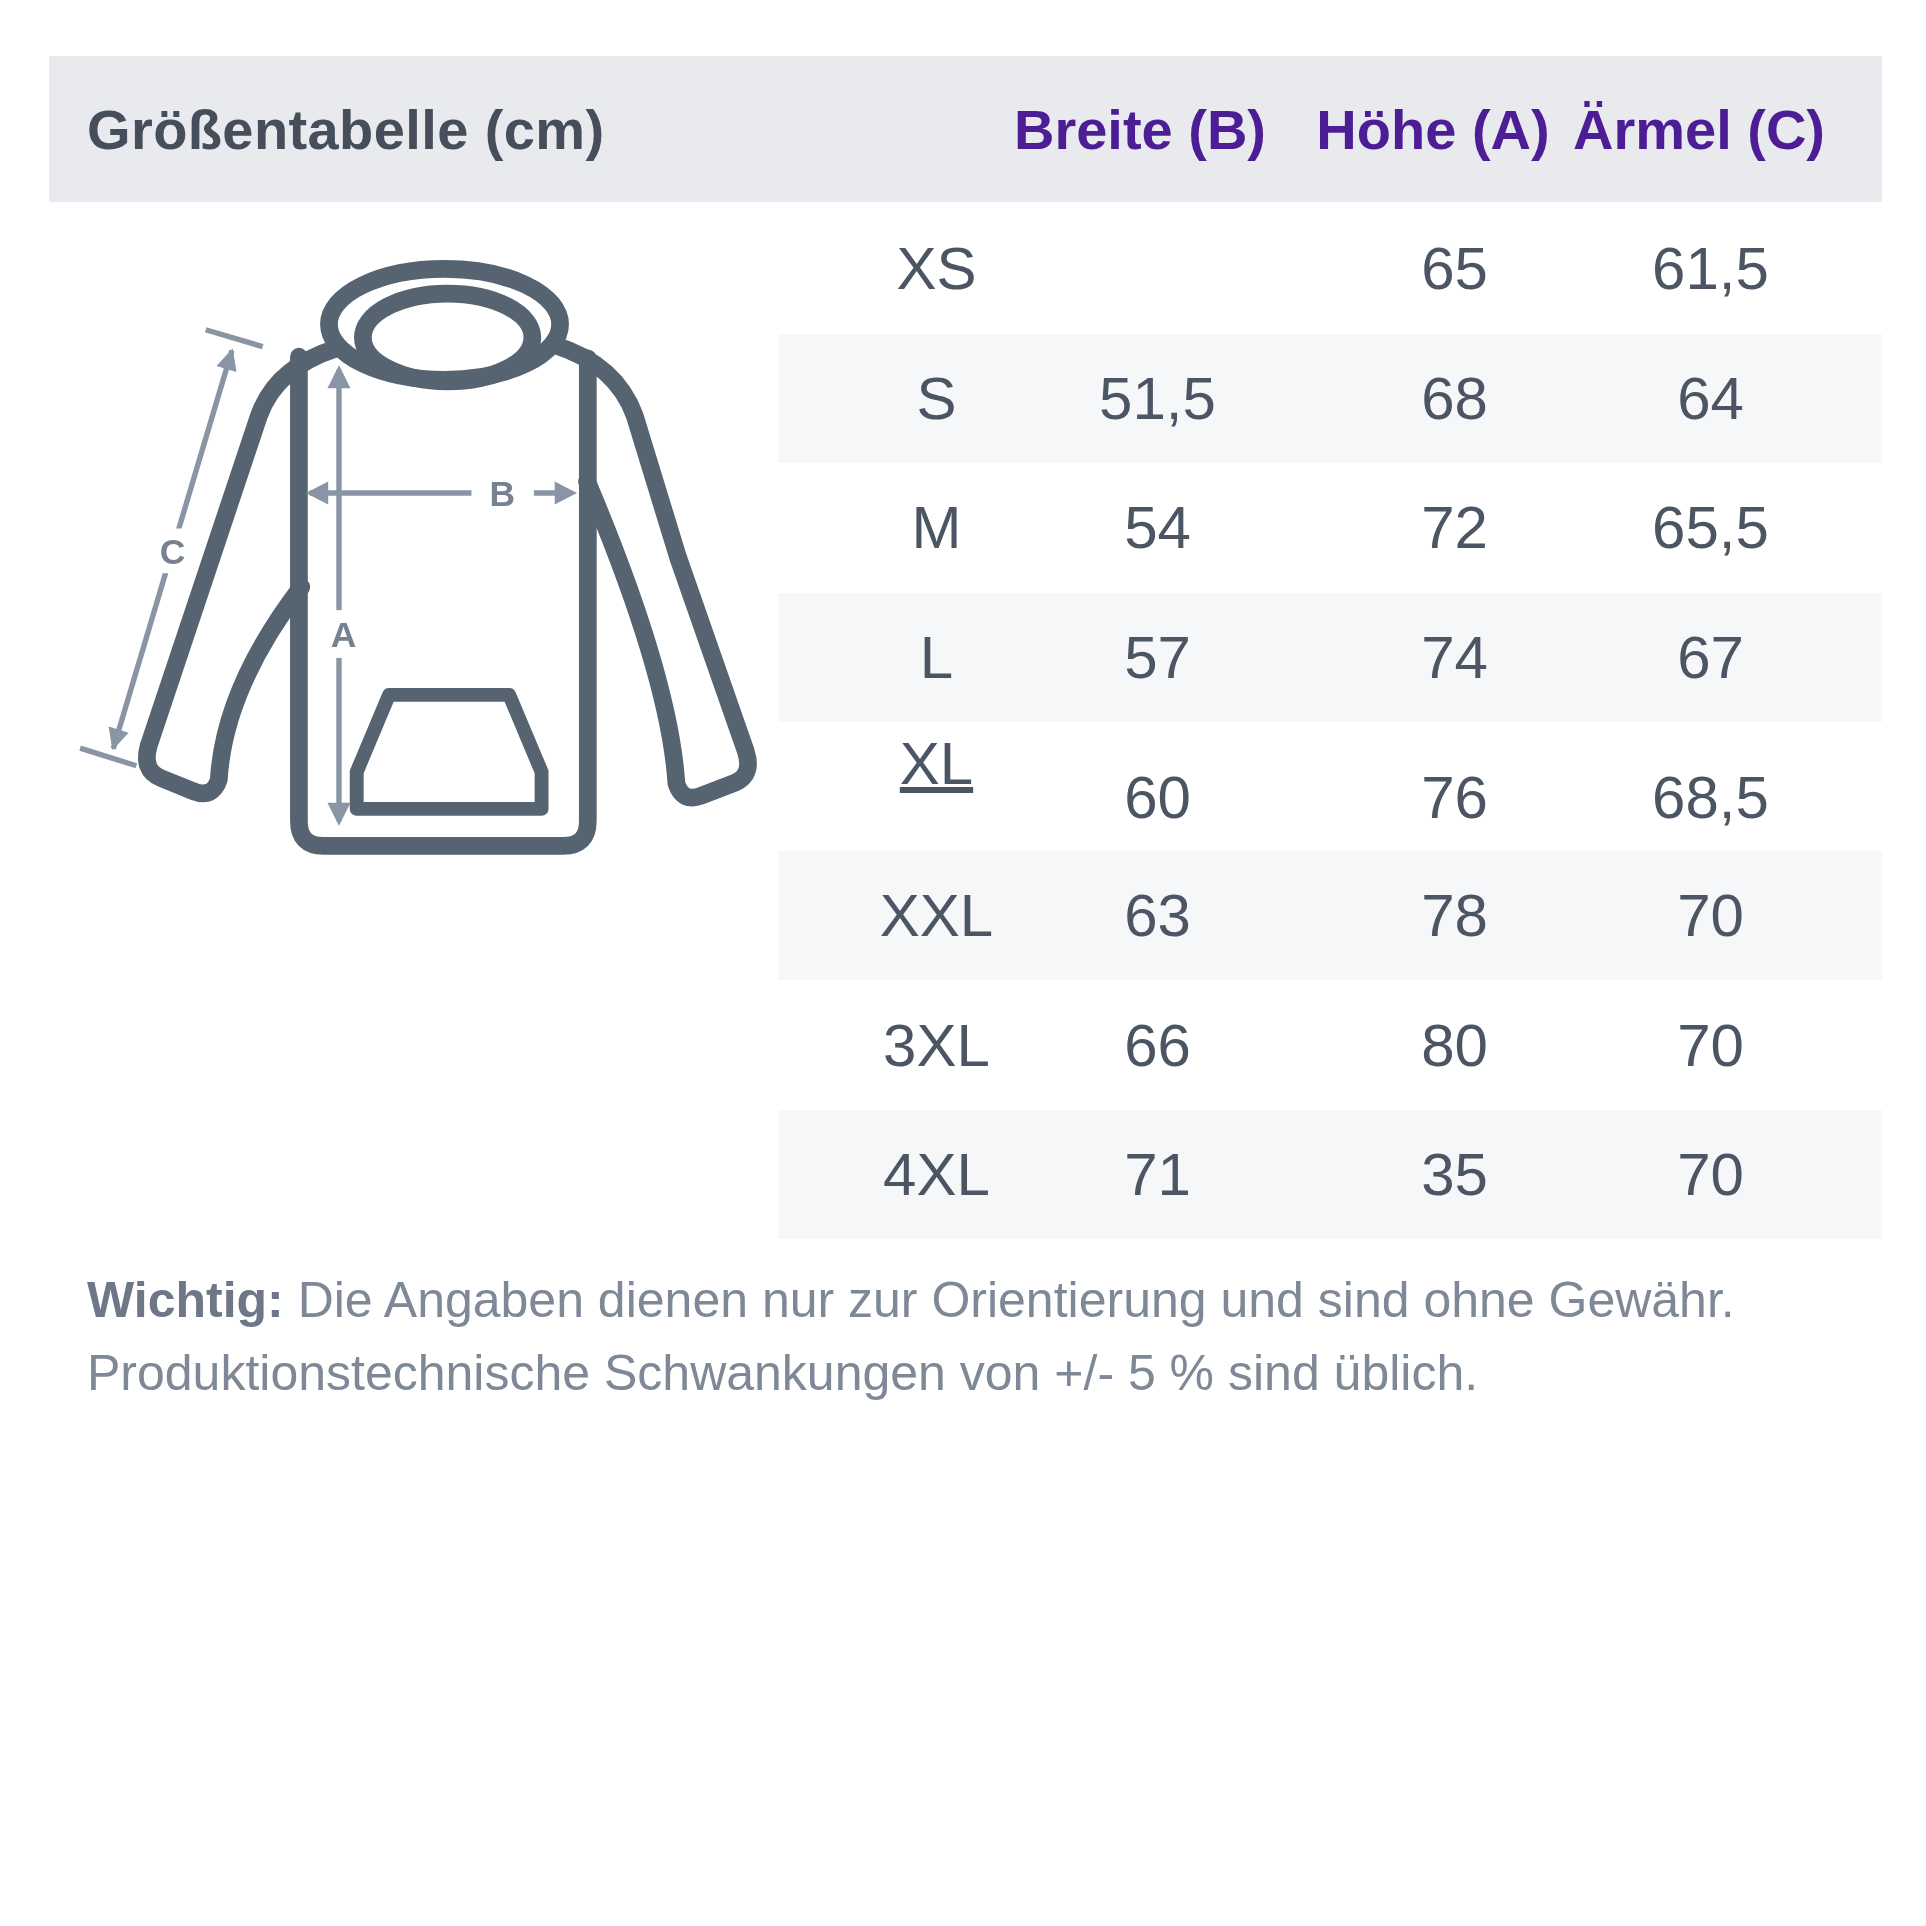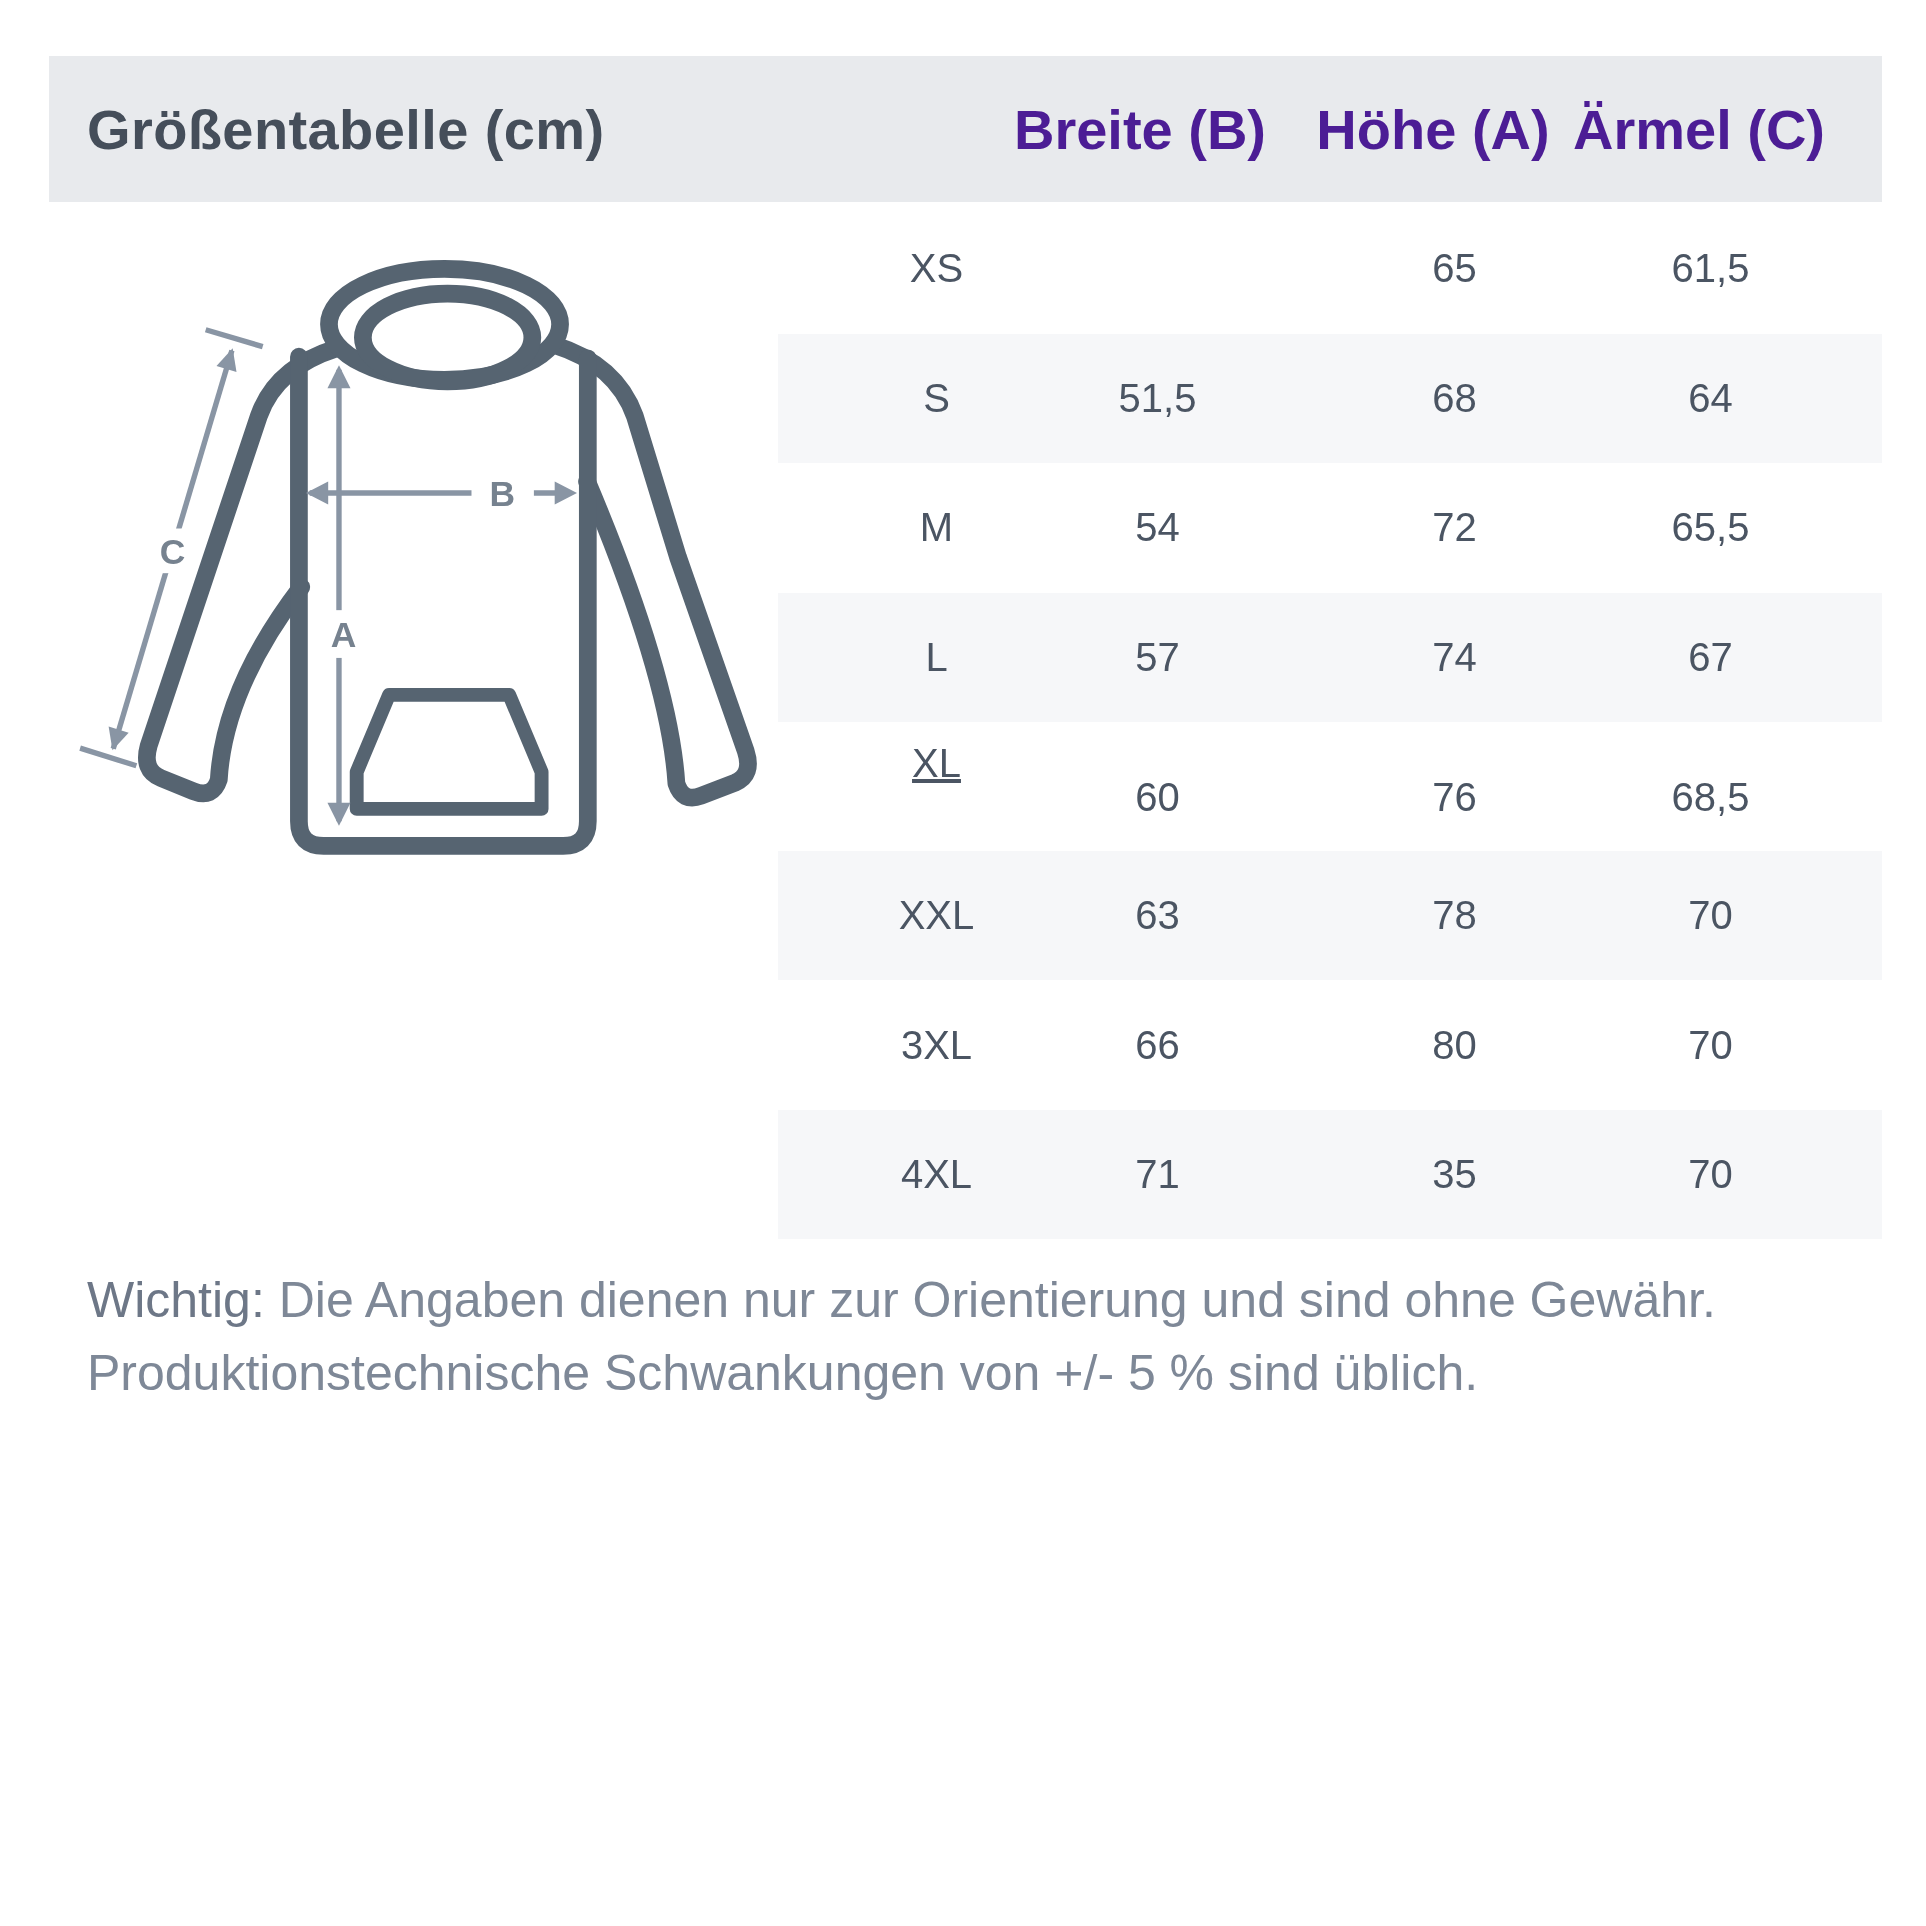--- a/index.html
+++ b/index.html
@@ -23,35 +23,35 @@
   .col-header.c1{left:960px;}
   .col-header.c2{left:1253px;}
   .col-header.c3{left:1519px;}
   
   .t-row{
     position:absolute;left:778px;width:1104px;height:129px;background:#ffffff;
   }
   .t-row.alt{background:#f6f7f9;}
   .cell{
     position:absolute;top:0;height:129px;width:231px;display:flex;align-items:center;justify-content:center;
-    font-size:40px;color:#4b5563;white-space:nowrap;
+    font-size:60px;color:#4b5563;white-space:nowrap;
   }
   .cell.size{left:43px;}
   .cell.v1{left:264px;}
   .cell.v2{left:561px;}
   .cell.v3{left:817px;}
   
   .t-row.xl .cell.size{transform:translateY(-23px);text-decoration:underline;}
   .t-row.xl .cell.v1,.t-row.xl .cell.v2,.t-row.xl .cell.v3{transform:translateY(10.8px);}
   
   .footer{
     position:absolute;left:87px;top:1264px;width:1695px;
     font-size:50px;line-height:73px;color:#7e8897;
   }
-  .footer b{color:#6d7787;font-weight:normal;}
+  .footer b{color:#6d7787;font-weight:bold;}
   
   .diagram{position:absolute;left:0;top:0;width:1926px;height:1926px;pointer-events:none;}
   .hood-stroke{stroke:#566471;stroke-width:23;fill:none;stroke-linecap:round;stroke-linejoin:round;}
   .pocket-stroke{stroke:#566471;stroke-width:18;fill:none;stroke-linejoin:round;}
   .arrow-line{stroke:#8995a4;stroke-width:7;fill:none;}
   .arrow-head{fill:#8995a4;stroke:none;}
   .dim-label{font-family:"Liberation Sans","DejaVu Sans",sans-serif;font-size:46px;font-weight:bold;fill:#76828f;}
   .label-bg{fill:#ffffff;}
 </style>
 </head>

